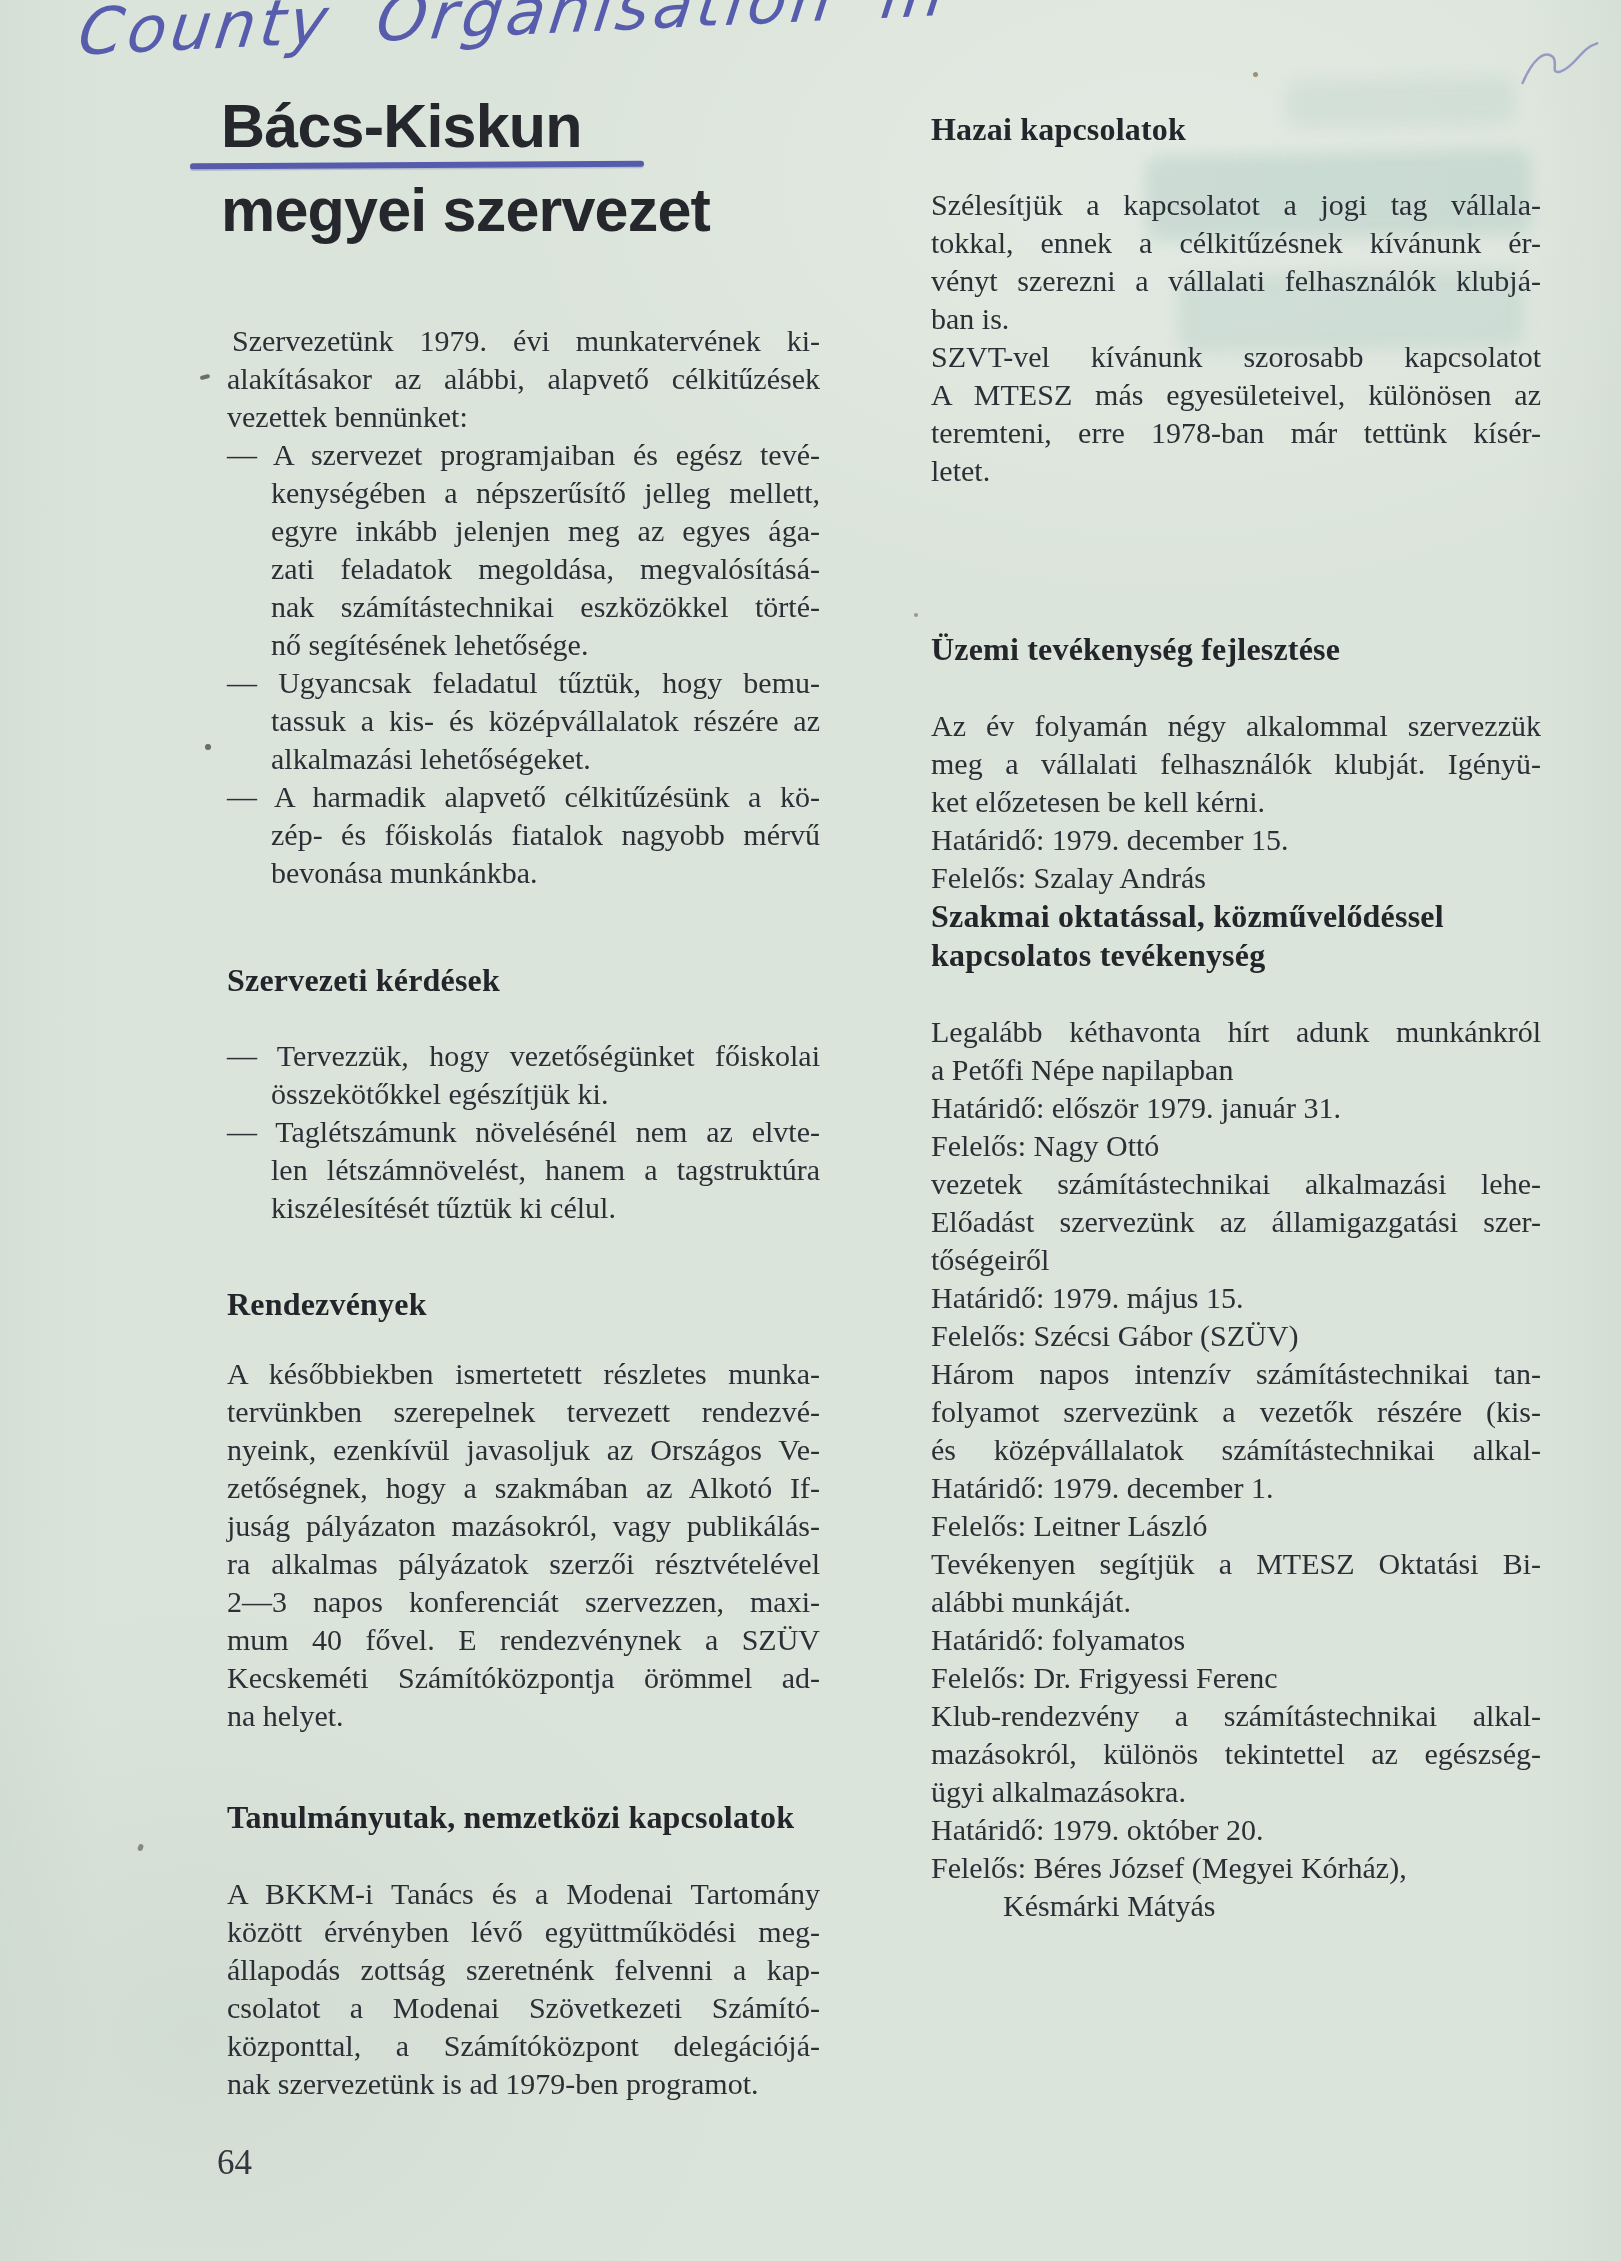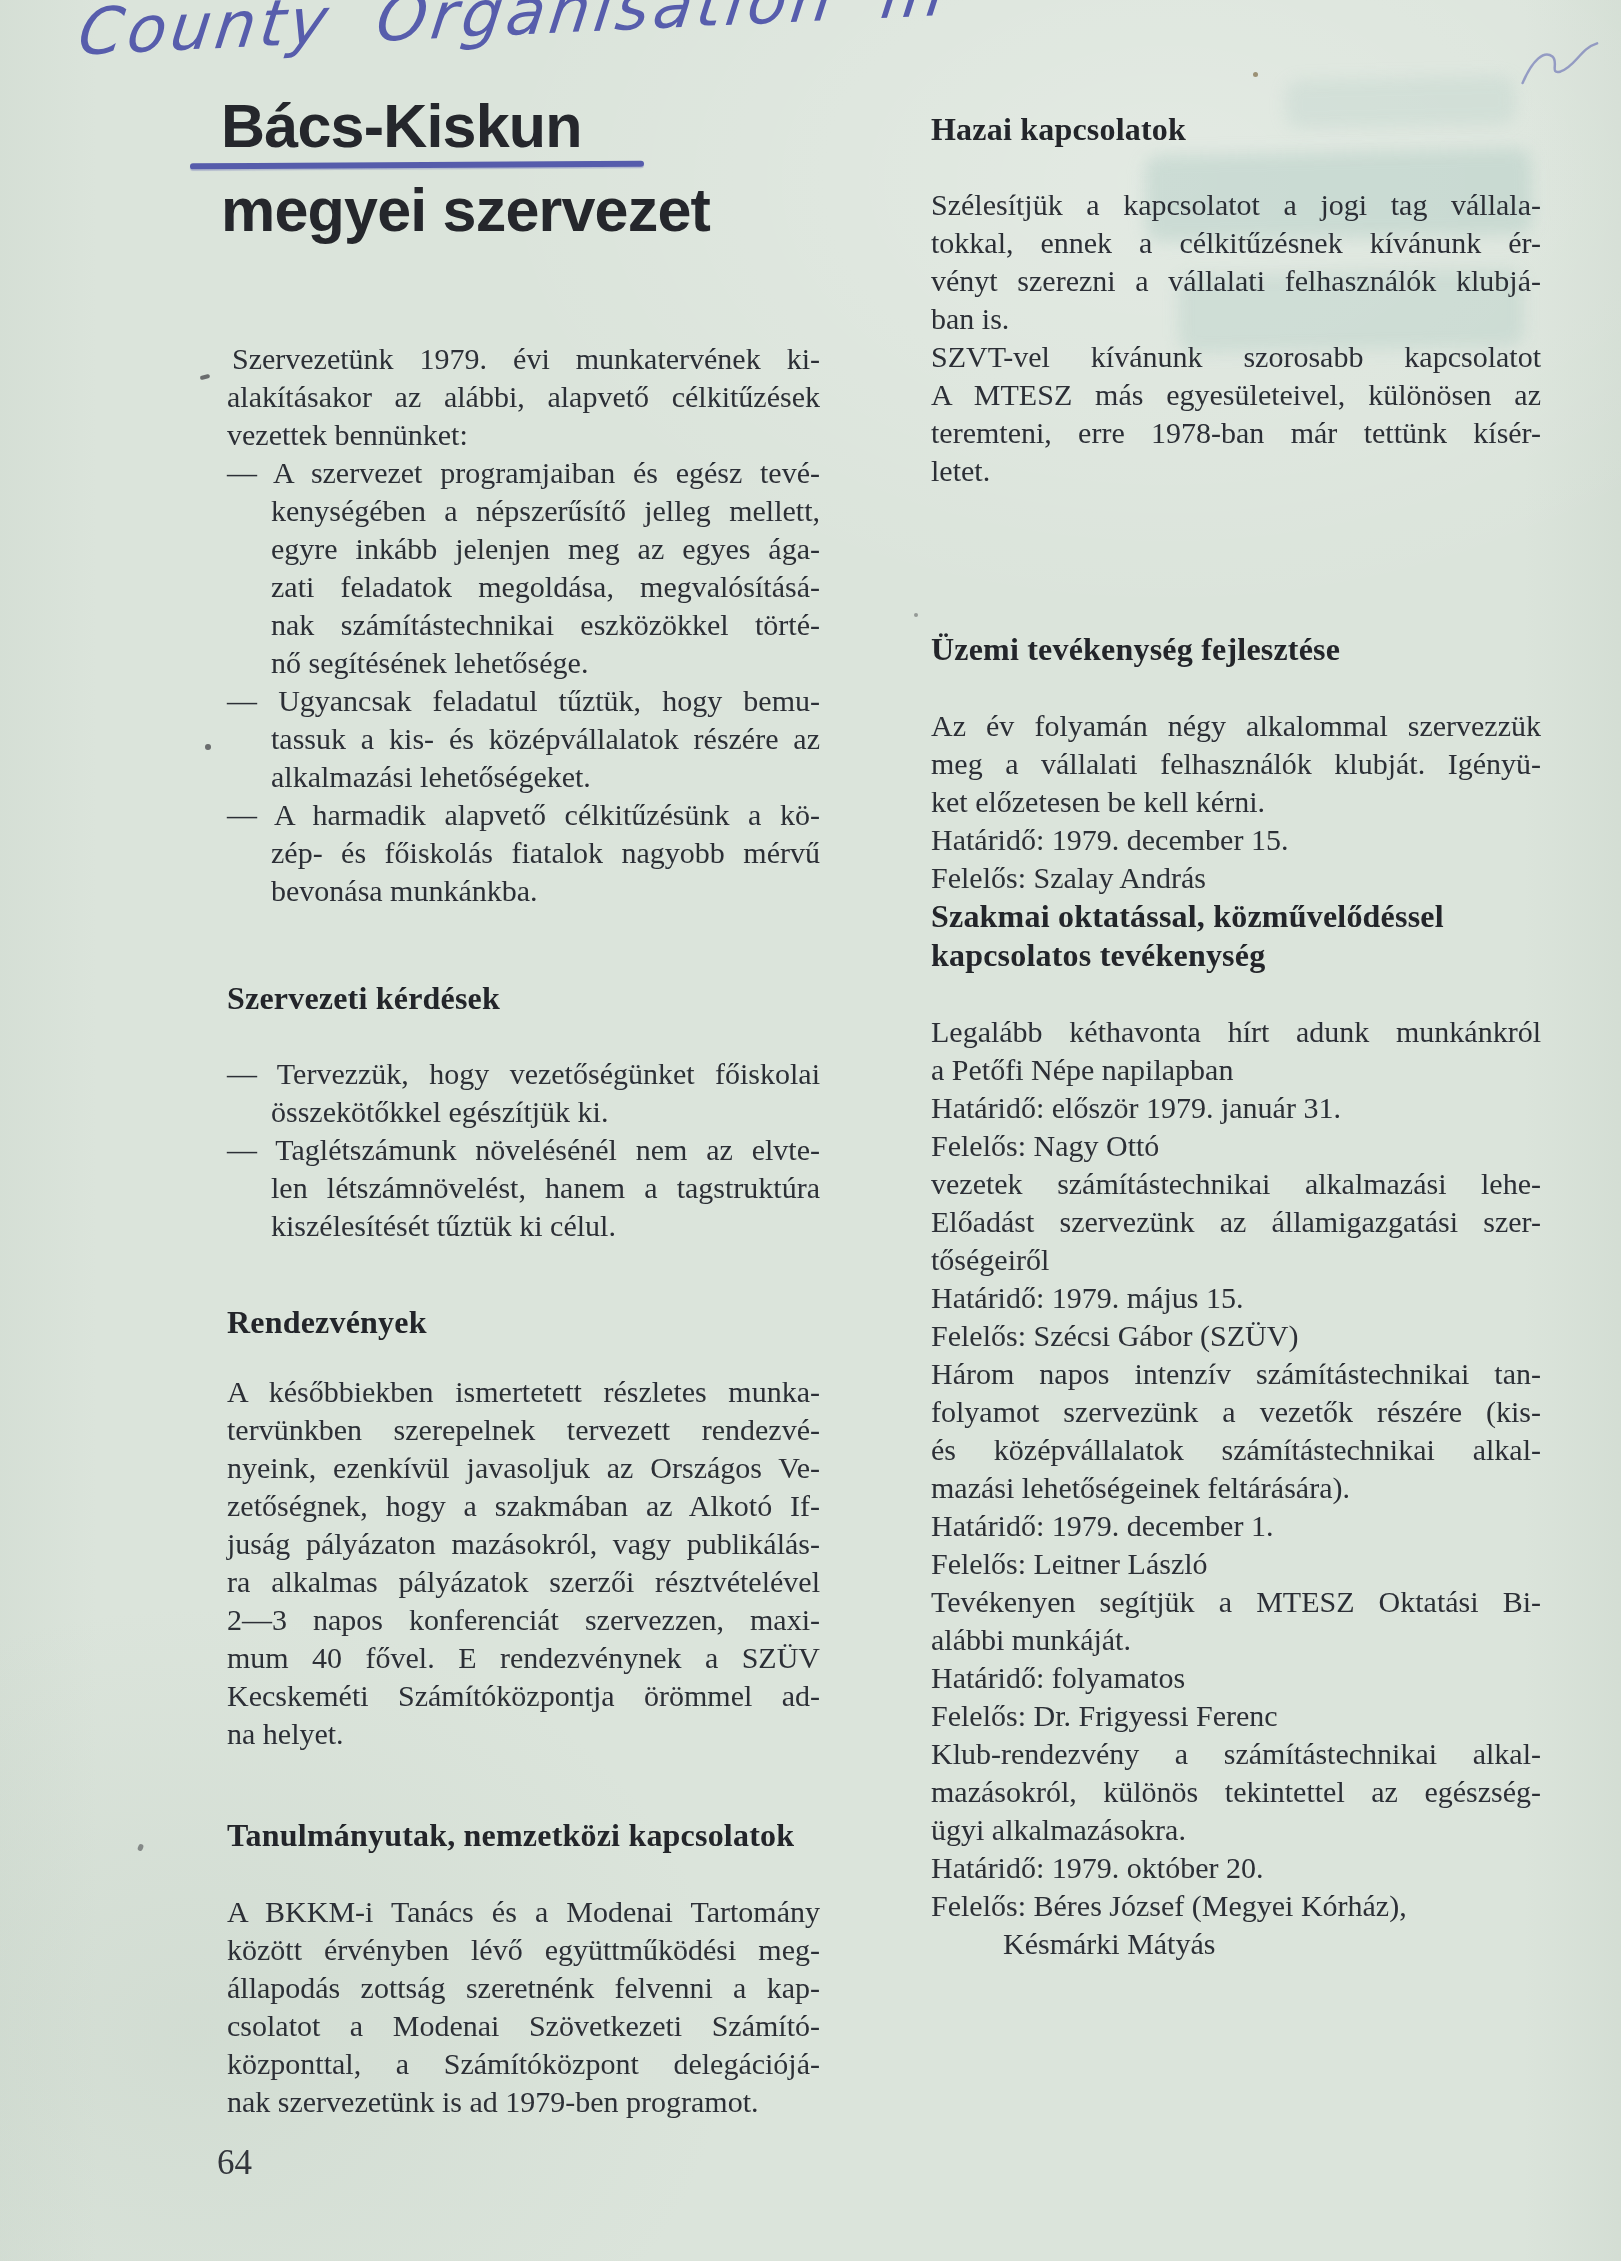--- a/index.html
+++ b/index.html
@@ -71,21 +71,21 @@
     transform: rotate(-0.35deg);
     box-shadow: 0 1.6px 0.8px rgba(75,81,168,0.30);
     opacity: .92;
   }
 
   .col {
     position: absolute;
     font-size: 30px;
     line-height: 38px;
   }
-  #left-col  { left: 227px;  top: 340px; width: 593px; }
+  #left-col  { left: 227px;  top: 322px; width: 593px; }
   #right-col { left: 931px; top: 110px; width: 610px; }
 
   .ln { text-align: justify; text-align-last: justify; }
   .ln.last { text-align-last: left; }
 
   .heading {
     font-weight: 700;
     font-size: 32px;
     line-height: 39px;
     color: #23252a;
@@ -218,21 +218,20 @@
       <div class="ln last">Határidő: először 1979. január 31.</div>
       <div class="ln last">Felelős: Nagy Ottó</div>
       <div class="ln">vezetek számítástechnikai alkalmazási lehe-</div>
       <div class="ln">Előadást szervezünk az államigazgatási szer-</div>
       <div class="ln last">tőségeiről</div>
       <div class="ln last">Határidő: 1979. május 15.</div>
       <div class="ln last">Felelős: Szécsi Gábor (SZÜV)</div>
       <div class="ln">Három napos intenzív számítástechnikai tan-</div>
       <div class="ln">folyamot szervezünk a vezetők részére (kis-</div>
       <div class="ln">és középvállalatok számítástechnikai alkal-</div>
-      <div class="ln last">mazási lehetőségeinek feltárására).</div>
       <div class="ln last">Határidő: 1979. december 1.</div>
       <div class="ln last">Felelős: Leitner László</div>
       <div class="ln">Tevékenyen segítjük a MTESZ Oktatási Bi-</div>
       <div class="ln last">alábbi munkáját.</div>
       <div class="ln last">Határidő: folyamatos</div>
       <div class="ln last">Felelős: Dr. Frigyessi Ferenc</div>
       <div class="ln">Klub-rendezvény a számítástechnikai alkal-</div>
       <div class="ln">mazásokról, különös tekintettel az egészség-</div>
       <div class="ln last">ügyi alkalmazásokra.</div>
       <div class="ln last">Határidő: 1979. október 20.</div>

